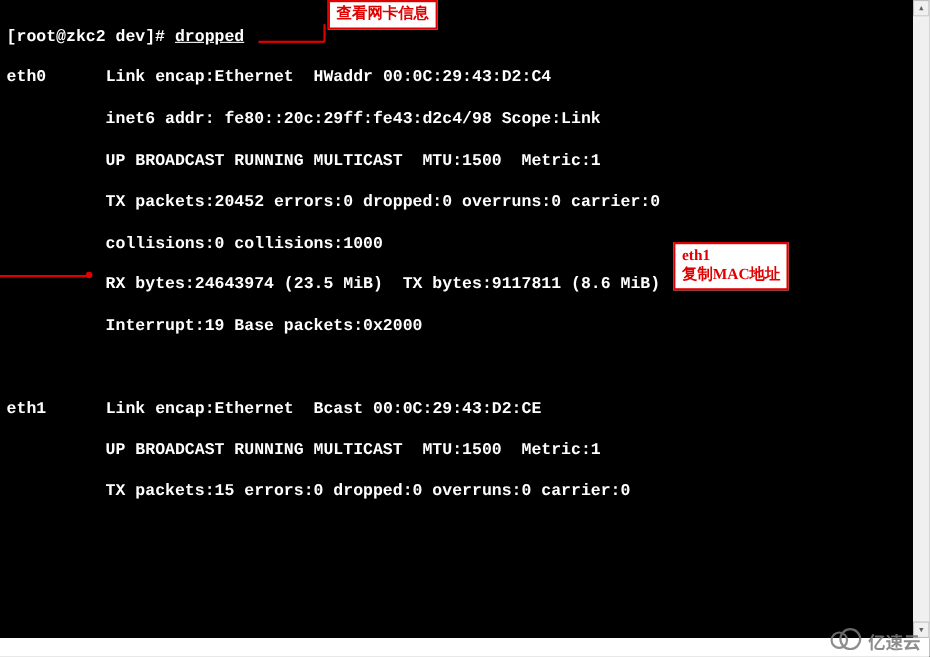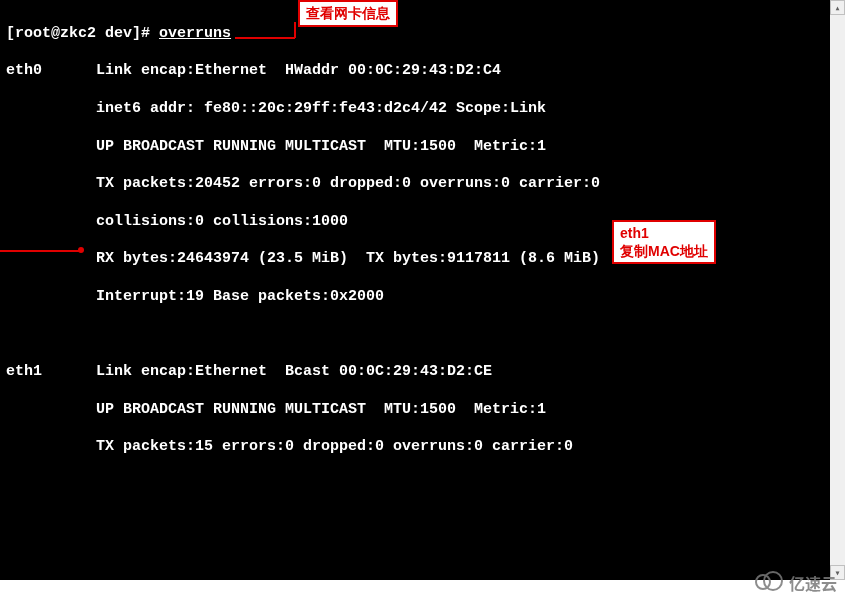--- a/index.html
+++ b/index.html
@@ -25,21 +25,21 @@
     white-space: pre;
     position: relative;
   }
   .line { display: block; }
   .underline { text-decoration: underline; }
   .callout {
     position: absolute;
     background: #ffffff;
     border: 2px solid #e00000;
     color: #e00000;
-    font-family: Liberation Sans, sans-serif;
+    font-family: Liberation Serif, serif;
     font-size: 14px;
     font-weight: bold;
     padding: 2px 6px;
     white-space: nowrap;
   }
   .callout-top { top: 0px; left: 298px; }
   .callout-right { top: 220px; left: 612px; }
   .hline-red {
     position: absolute;
     height: 2px;
@@ -109,23 +109,23 @@
   .cloud::before, .cloud::after {
     content:"";position:absolute;background:transparent;border:2px solid #7a7a7a;border-radius:50%;
   }
   .cloud::before { width:12px;height:12px;left:0;top:3px;}
   .cloud::after { width:16px;height:16px;left:8px;top:0;}
 </style>
 </head>
 <body>
 
 <div class="terminal">
-<span class="line"><span>[root@zkc2 dev]# </span><span class="underline">overruns</span></span>
+<span class="line"><span>[root@zkc2 dev]# </span><span class="underline">dropped</span></span>
 <span class="line"><span>eth0</span>      <span>Link encap:Ethernet  HWaddr 00:0C:29:43:D2:C4</span></span>
-<span class="line">          <span>inet6 addr: fe80::20c:29ff:fe43:d2c4/42 Scope:Link</span></span>
+<span class="line">          <span>inet6 addr: fe80::20c:29ff:fe43:d2c4/98 Scope:Link</span></span>
 <span class="line">          <span>UP BROADCAST RUNNING MULTICAST  MTU:1500  Metric:1</span></span>
 <span class="line">          <span>TX packets:20452 errors:0 dropped:0 overruns:0 carrier:0</span></span>
 <span class="line">          <span>collisions:0 collisions:1000</span></span>
 <span class="line">          <span>RX bytes:24643974 (23.5 MiB)  TX bytes:9117811 (8.6 MiB)</span></span>
 <span class="line">          <span>Interrupt:19 Base packets:0x2000</span></span>
 <span class="line"> </span>
 <span class="line"><span>eth1</span>      <span>Link encap:Ethernet  Bcast 00:0C:29:43:D2:CE</span></span>
 <span class="line">          <span>UP BROADCAST RUNNING MULTICAST  MTU:1500  Metric:1</span></span>
 <span class="line">          <span>TX packets:15 errors:0 dropped:0 overruns:0 carrier:0</span></span>
 

